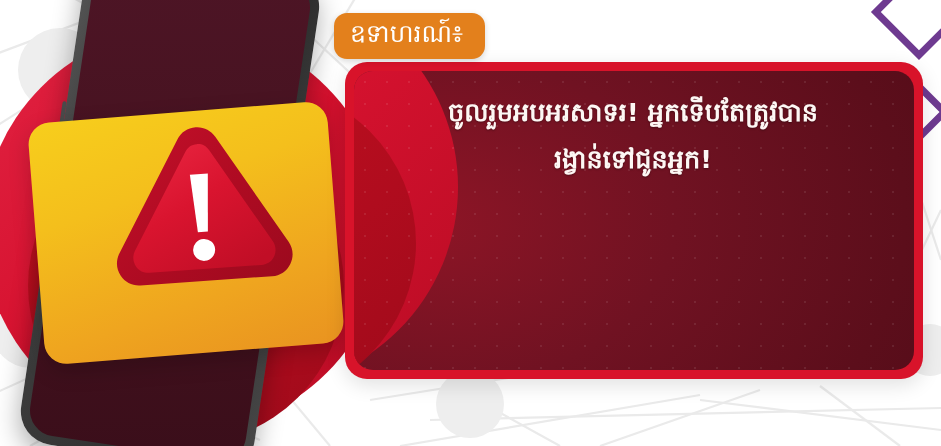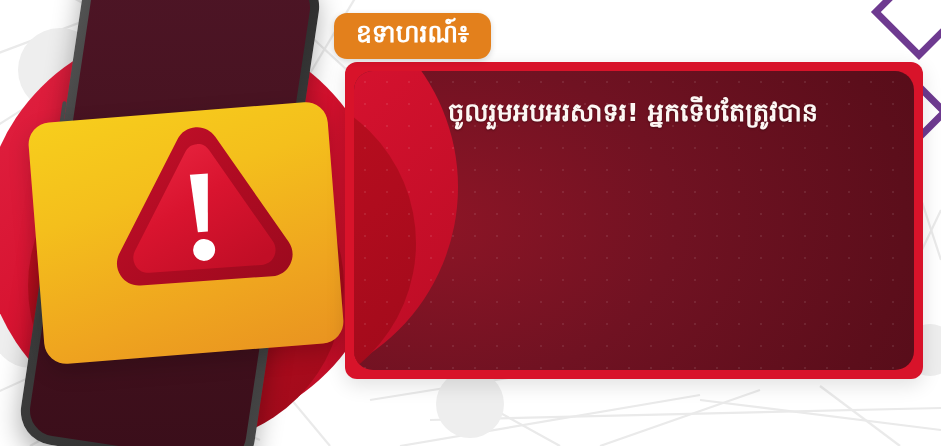--- a/index.html
+++ b/index.html
@@ -107,21 +107,21 @@
     left: 108px; top: 120px;
     width: 186px; height: 170px;
     transform: rotate(-4deg);
   }
 
   
   .card {
     position: absolute;
     left: 345px; top: 62px;
     width: 578px; height: 317px;
-    border-radius: 12px;
+    border-radius: 22px;
     background: #D8132A;
     overflow: hidden;
     box-shadow: 0 6px 20px rgba(0,0,0,.12);
   }
   .card-inner {
     position: absolute;
     left: 9px; top: 9px; right: 9px; bottom: 9px;
     border-radius: 19px;
     background:
       radial-gradient(120% 150% at 12% 50%, #8E1526 0%, #701222 38%, #5C0E1B 72%, #4E0B17 100%);
@@ -161,27 +161,27 @@
     letter-spacing: .1px;
     text-shadow: 0 1px 2px rgba(0,0,0,.35);
     white-space: nowrap;
   }
   .card-text .ln { display: block; }
 
   
   .badge {
     position: absolute;
     left: 334px; top: 13px;
-    padding: 4px 22px 8px 22px;
+    padding: 4px 22px 8px 16px;
     border-radius: 13px;
     background: #E3801C;
     color: #ffffff;
     font-size: 25px;
     line-height: 34px;
-    font-weight: 700;
+    font-weight: 400;
     box-shadow: 0 2px 6px rgba(0,0,0,.16);
     z-index: 6;
     white-space: nowrap;
   }
 </style>
 </head>
 <body>
 
 <div id="stage">
 
@@ -262,19 +262,20 @@
   </div>
 
   <div class="card">
     <div class="card-inner">
       <div class="card-bleed-a"></div>
       <div class="card-bleed-b"></div>
       <div class="card-dots"></div>
 
       <div class="card-text">
         <span class="ln">ចូលរួមអបអរសាទរ! អ្នកទើបតែត្រូវបាន</span>
+        <span class="ln">រង្វាន់ទៅជូនអ្នក!</span>
       </div>
     </div>
   </div>
 
   <div class="badge">ឧទាហរណ៍៖</div>
 
 </div>
 
 </body></html>

